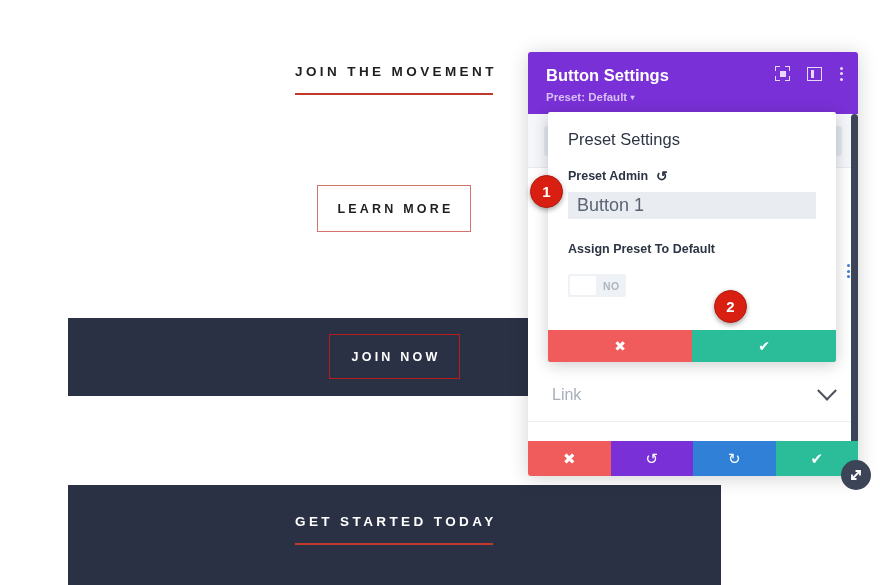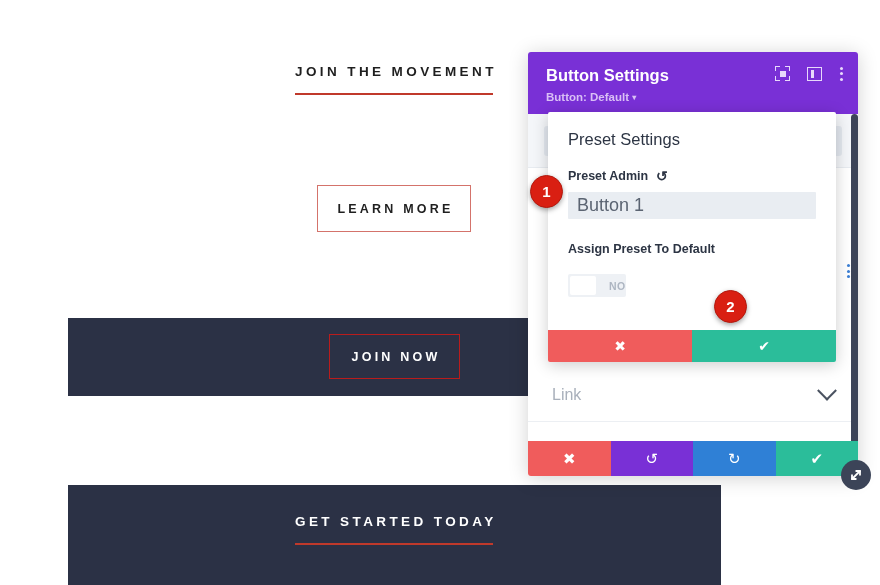--- a/index.html
+++ b/index.html
@@ -393,21 +393,21 @@
     width: 26px;
     height: 19px;
     background: #ffffff;
     margin: 2px 0 2px 2px;
     border-radius: 2px;
   }
   .toggle-text {
     font-size: 10.5px;
     font-weight: bold;
     color: #aeb6c2;
-    margin-left: 13px;
+    margin-left: 7px;
     letter-spacing: 0.4px;
   }
   .modal-actions {
     display: flex;
     height: 32px;
   }
   .modal-btn {
     flex: 1;
     display: flex;
     align-items: center;
@@ -483,21 +483,21 @@
       <div class="band2-rule"></div>
     </div>
   </div>
 </div>
 
 <div id="settings-panel">
 
   <div class="panel-header">
     <div class="panel-title">Button Settings</div>
     <div class="panel-preset">
-      <span>Button: Default</span>
+      <span>Preset: Default</span>
       <span class="caret">▾</span>
     </div>
 
     <div class="header-icons">
       <span class="hdr-icon">
         <span class="icon-focus">
           <span class="corner c-tl"></span>
             <span class="corner c-tr"></span>
           <span class="corner c-bl"></span>
             <span class="corner c-br"></span>

